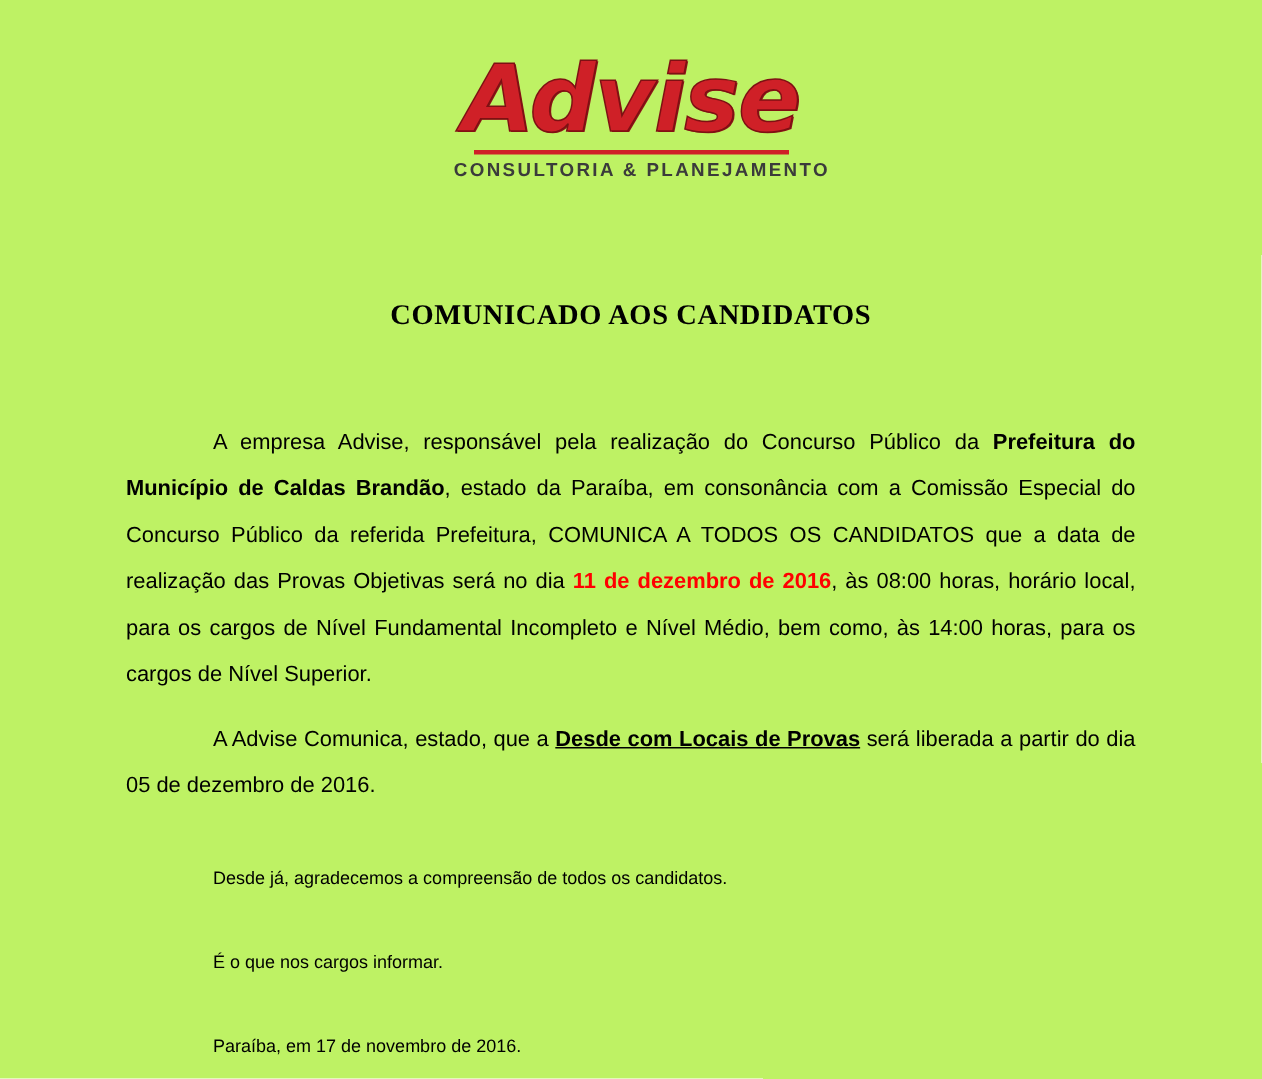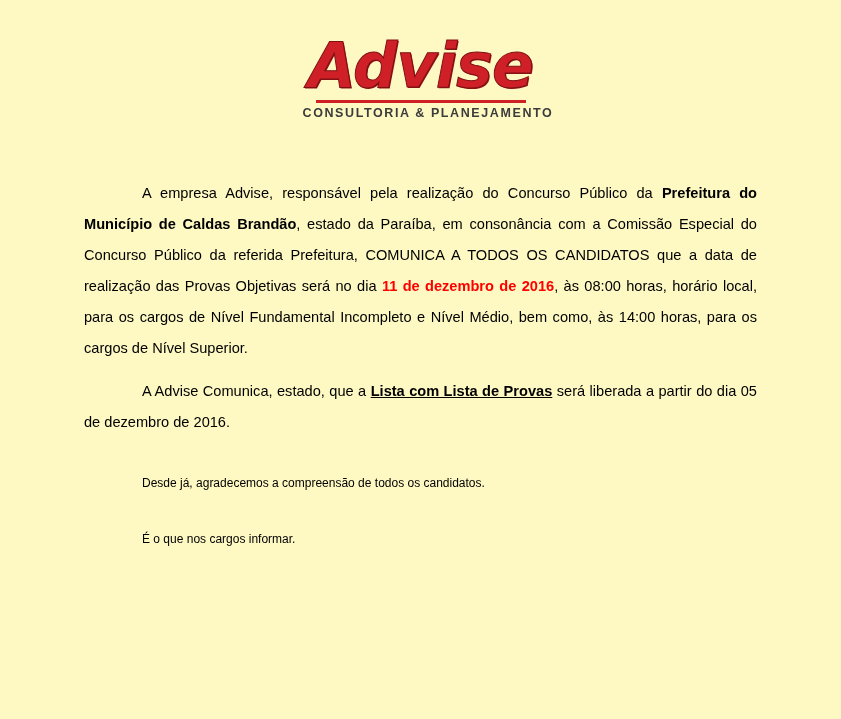--- a/index.html
+++ b/index.html
@@ -12,21 +12,21 @@
     width: 841px;
     height: 719px;
     font-family: "Liberation Sans", sans-serif;
     color: #000000;
     overflow: hidden;
   }
   .page {
     position: relative;
     width: 841px;
     height: 719px;
-    background: #fef9c3;
+    background: #bef264;
   }
 
   
   .logo-block {
     width: 100%;
     padding-top: 34px;
     display: flex;
     flex-direction: column;
     align-items: center;
   }
@@ -112,25 +112,27 @@
 <div class="page">
 
   <div class="logo-block">
     <div class="logo-wrap">
       <div class="logo-word">Advise</div>
       <div class="logo-rule"></div>
       <div class="logo-sub">CONSULTORIA &amp; PLANEJAMENTO</div>
     </div>
   </div>
 
+  <div class="doc-title">COMUNICADO AOS CANDIDATOS</div>
 
   <div class="body-text">
     <p class="indent"><span>A empresa Advise, responsável pela realização do Concurso Público da </span><span class="b">Prefeitura do Município de Caldas Brandão</span><span>, estado da Paraíba, em consonância com a Comissão Especial do Concurso Público da referida Prefeitura, COMUNICA A TODOS OS CANDIDATOS que a data de realização das Provas Objetivas será no dia </span><span class="red">11 de dezembro de 2016</span><span>, às 08:00 horas, horário local, para os cargos de Nível Fundamental Incompleto e Nível Médio, bem como, às 14:00 horas, para os cargos de Nível Superior.</span></p>
 
-    <p class="indent"><span>A Advise Comunica, estado, que a </span><span class="u">Lista com Lista de Provas</span><span> será liberada a partir do dia 05 de dezembro de 2016.</span></p>
+    <p class="indent"><span>A Advise Comunica, estado, que a </span><span class="u">Desde com Locais de Provas</span><span> será liberada a partir do dia 05 de dezembro de 2016.</span></p>
   </div>
 
   <div class="tail">
     <p class="spaced-1">Desde já, agradecemos a compreensão de todos os candidatos.</p>
     <p class="spaced-2">É o que nos cargos informar.</p>
+    <p class="spaced-2">Paraíba, em 17 de novembro de 2016.</p>
   </div>
 
 </div>
 
 </body></html>

